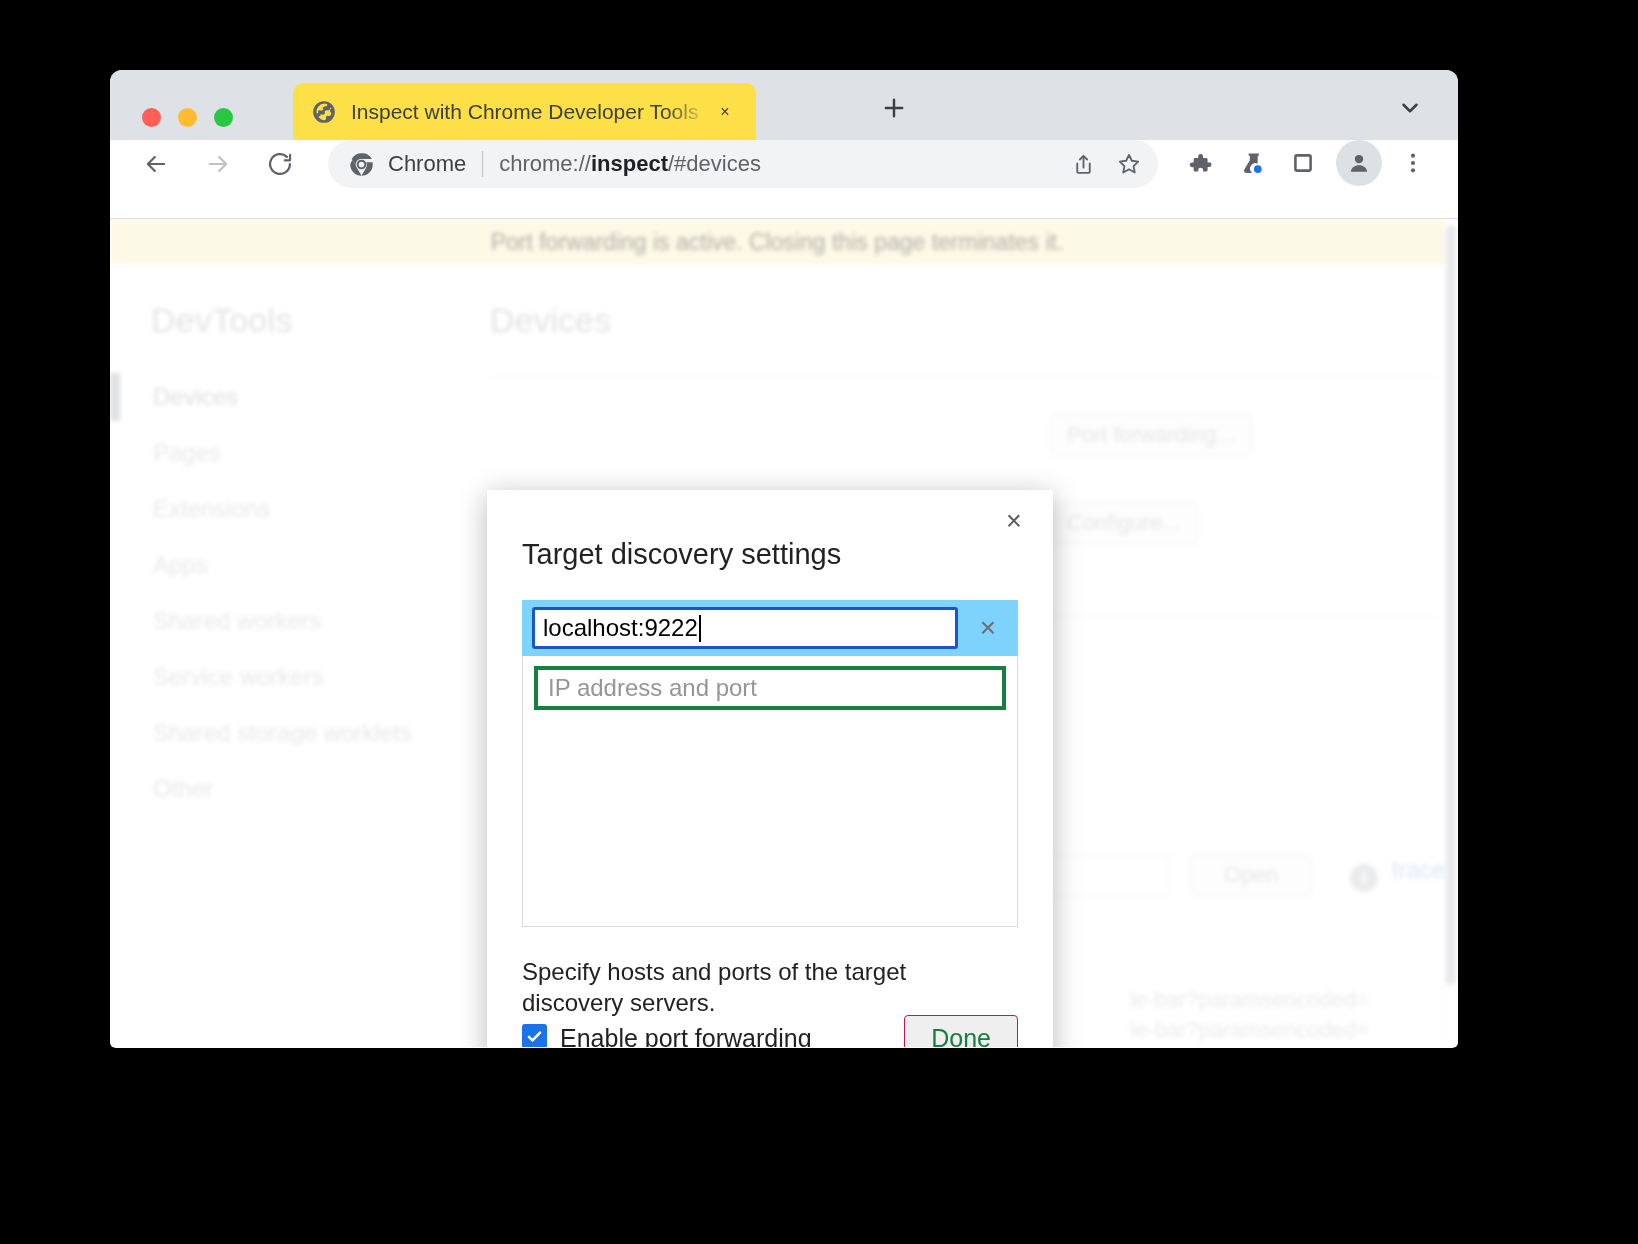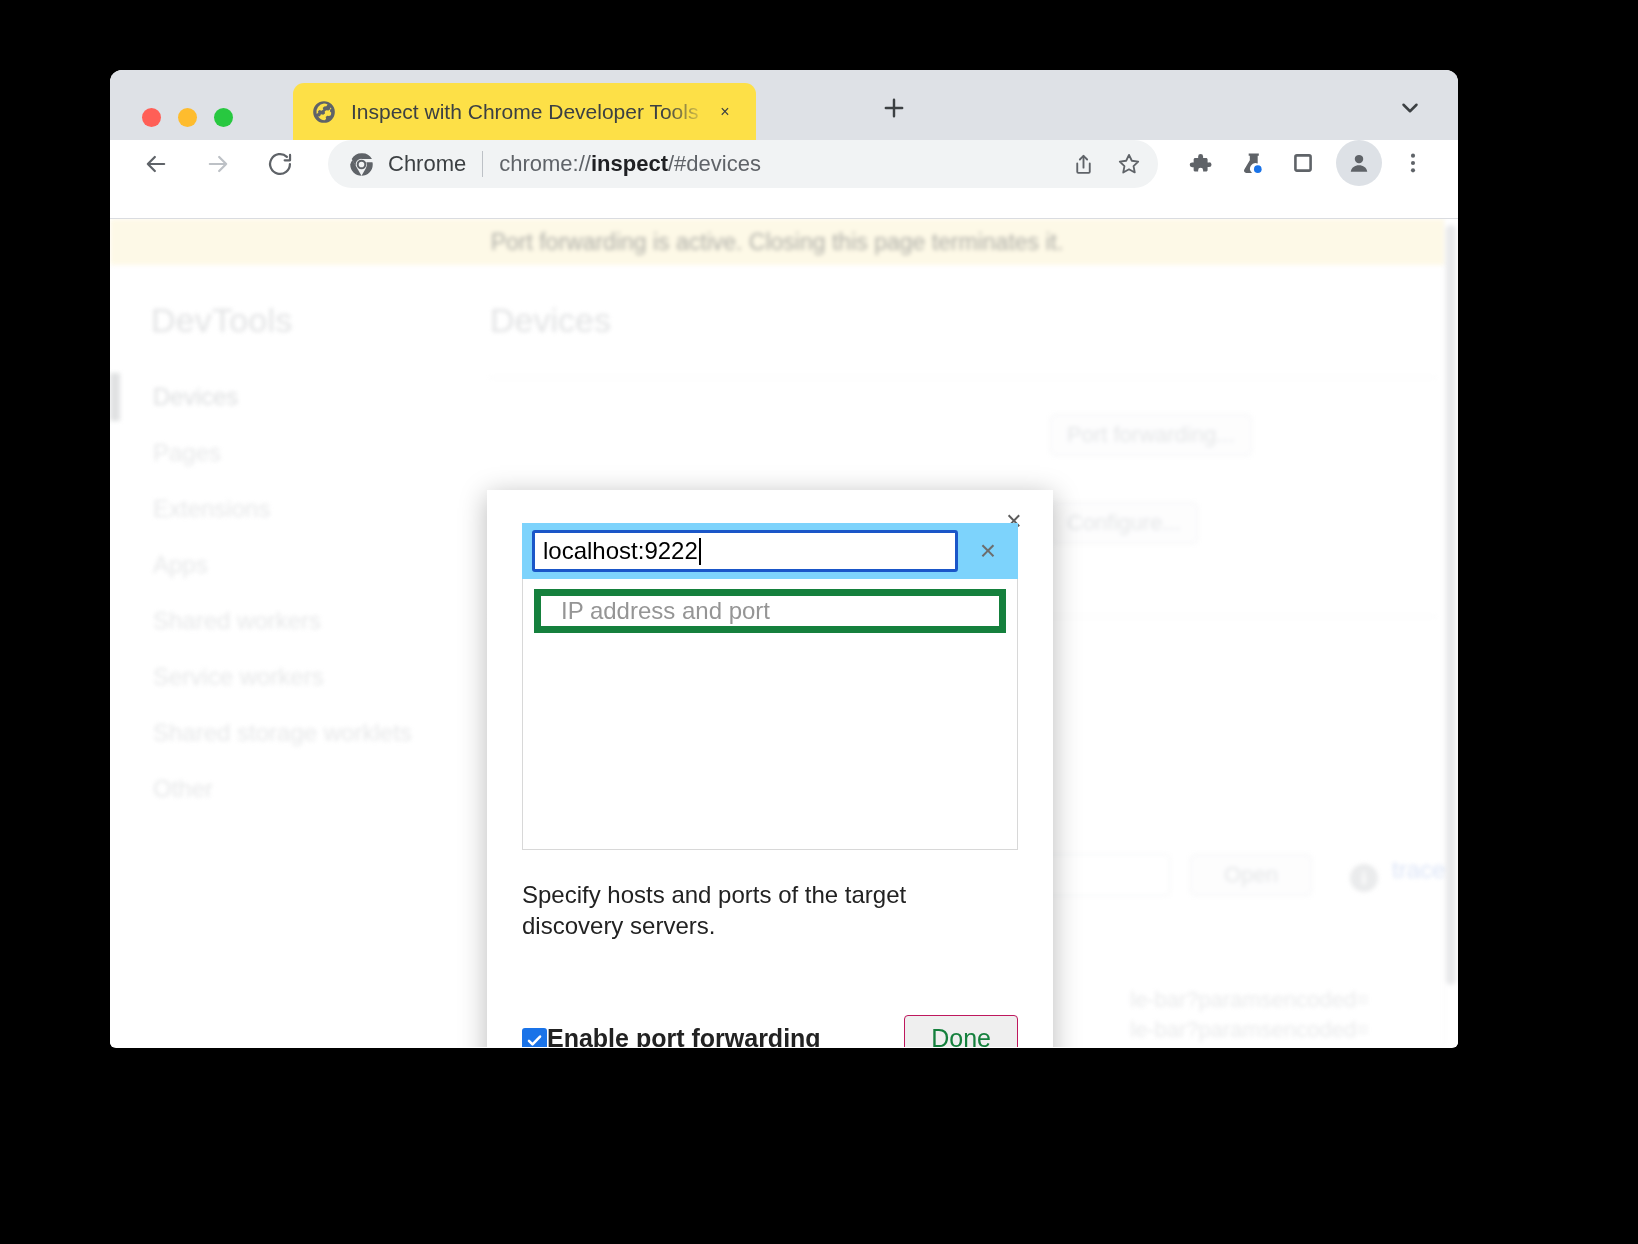--- a/index.html
+++ b/index.html
@@ -363,25 +363,25 @@
   #target-remove-button {
     width: 60px; height: 56px;
     flex: 0 0 60px;
     display: flex; align-items: center; justify-content: center;
     font-size: 28px;
     color: #6d6d6d;
   }
   #target-new-row {
     margin: 10px 11px 0 11px;
     height: 44px;
-    border: 7px solid #15803d;
+    border: 4px solid #15803d;
     background: #fff;
     display: flex;
     align-items: center;
-    padding: 0 20px;
+    padding: 0 10px;
     font-size: 24px;
     color: #959595;
   }
 
   #modal-help-text {
     margin-top: 30px;
     font-size: 24px;
     color: #222;
     line-height: 1.28;
     max-width: 470px;
@@ -389,22 +389,22 @@
 
   #modal-footer {
     position: absolute;
     left: 35px; right: 35px; bottom: 28px;
     display: flex;
     align-items: center;
     justify-content: space-between;
   }
   #port-forwarding-toggle {
     display: flex;
-    align-items: flex-end;
-    font-weight: bold;
+    align-items: flex-start;
+    gap: 13px;
   }
   #port-forwarding-checkbox {
     width: 25px; height: 25px;
     background: #1a73e8;
     border-radius: 3px;
     display: flex; align-items: center; justify-content: center;
     flex: 0 0 25px;
   }
   #port-forwarding-label {
     font-size: 25px;
@@ -600,20 +600,21 @@
 
       <div id="page-scrollbar-track">
         <div id="page-scrollbar-thumb"></div>
       </div>
     </div>
 
     <div id="modal-dialog">
 
       <div id="modal-close">×</div>
 
+      <div id="modal-title">Target discovery settings</div>
 
       <div id="target-list">
         <div id="target-row-editing">
           <div id="target-edit-input">
             <span>localhost:9222</span>
               <span id="target-edit-caret"></span>
           </div>
           <div id="target-remove-button">×</div>
         </div>
 

